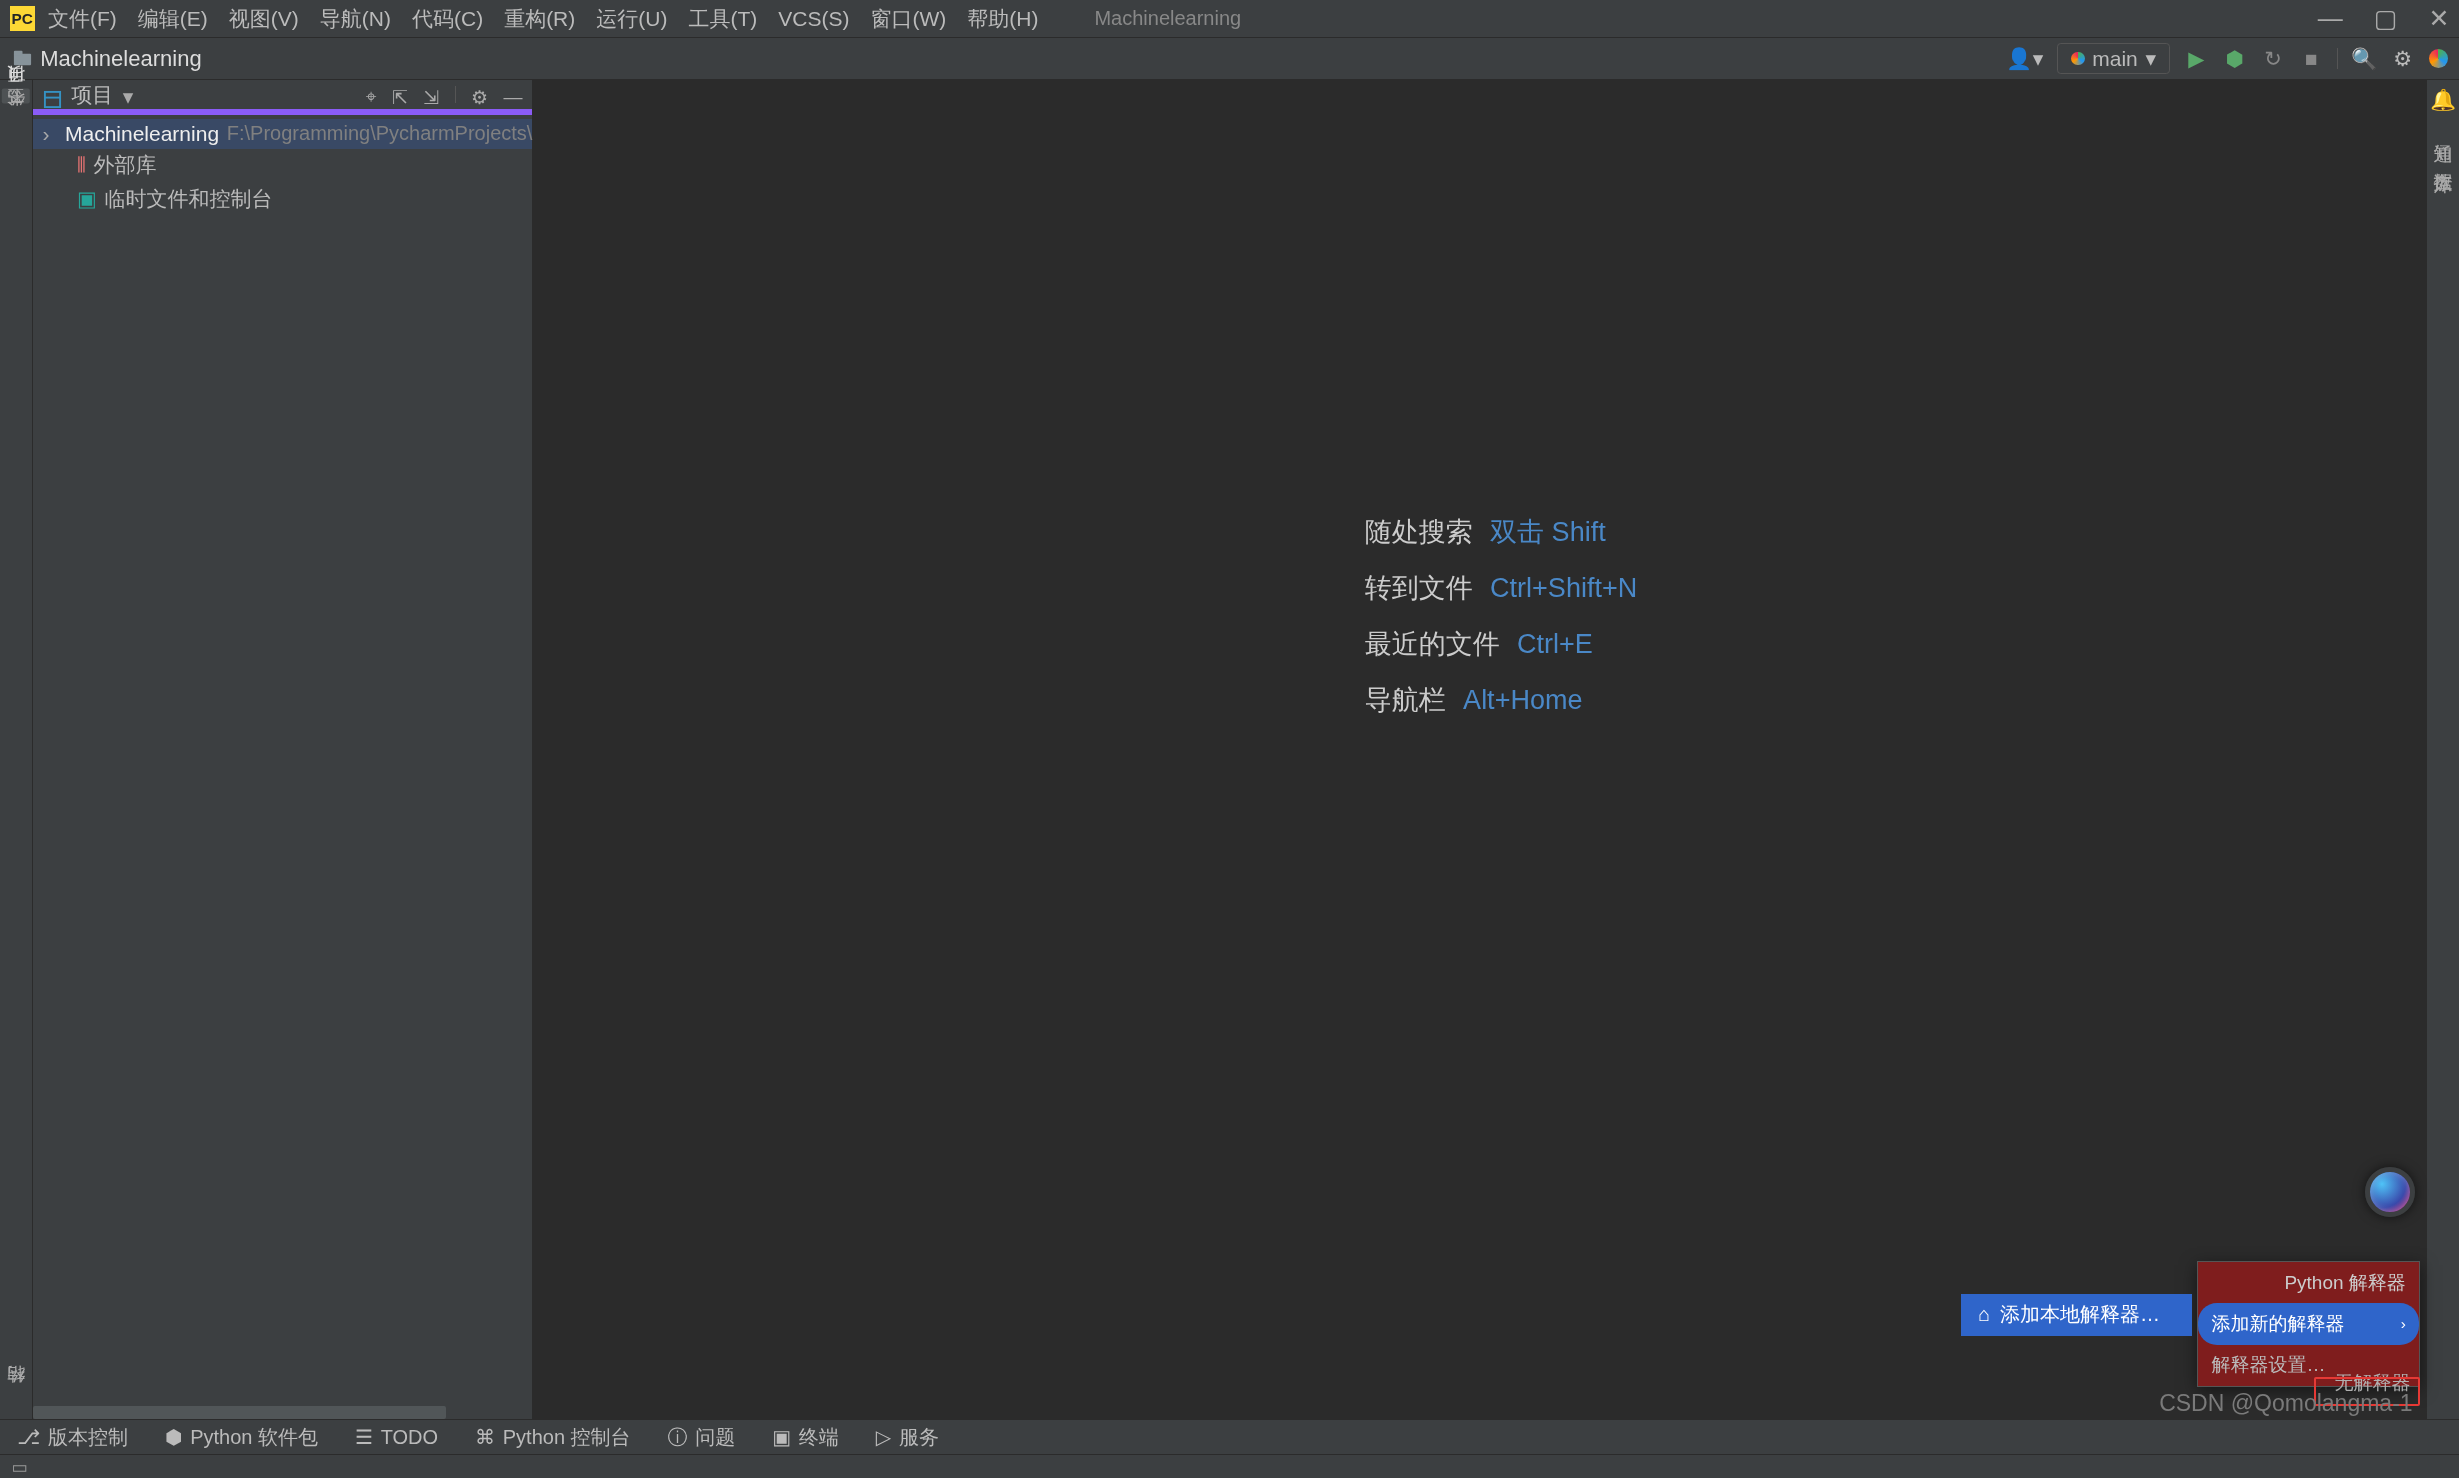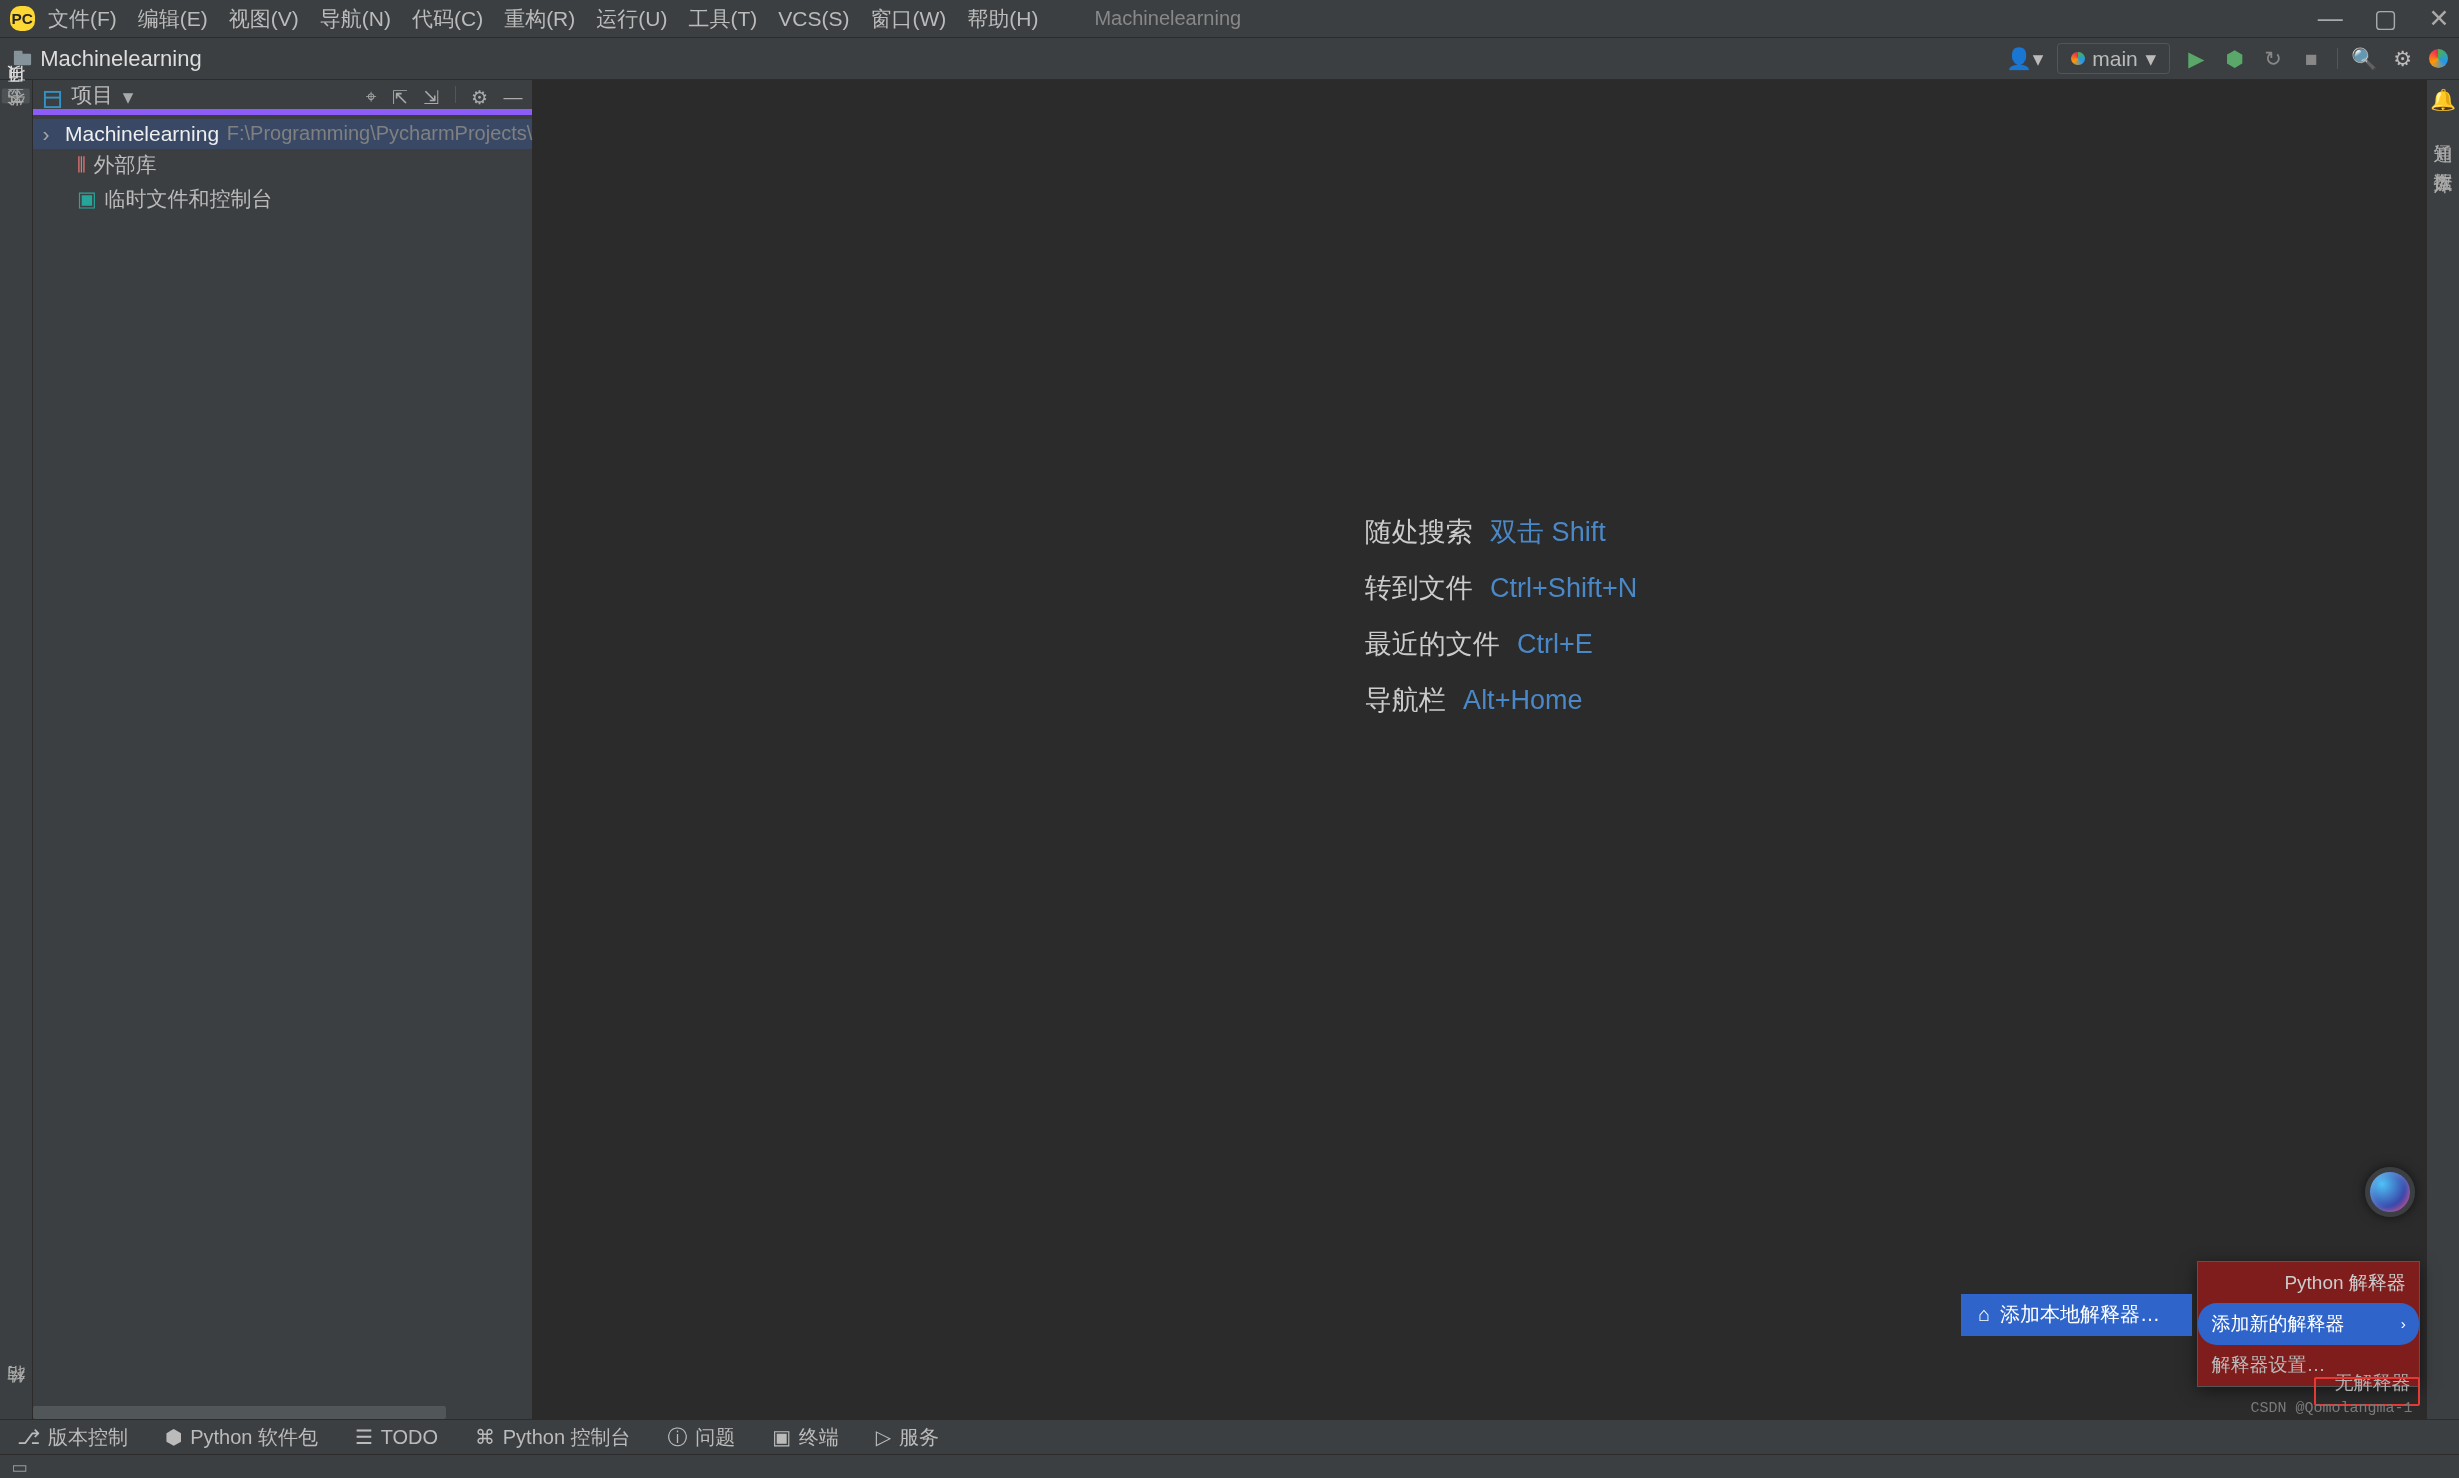--- a/index.html
+++ b/index.html
@@ -1,19 +1,19 @@
 <!DOCTYPE html>
 <html><head>
 <meta charset="utf-8">
 <style>
   * { box-sizing: border-box; margin: 0; padding: 0; font-family: "Segoe UI", "Microsoft YaHei", sans-serif; }
   body { background:#2b2b2b; color:#bbbbbb; width:2459px; height:1479px; overflow:hidden; transform-origin: top left; }
   
   .menubar { height:38px; background:#3c3f41; display:flex; align-items:center; padding:0 9.6px; border-bottom:1px solid #2b2b2b; font-size:21px; }
-  .app-icon { width:25px; height:25px; background:#fdd835; border-radius:10px; display:flex; align-items:center; justify-content:center; font-size:15.4px; font-weight:bold; color:#262626; margin-right:13.4px; position:relative; }
+  .app-icon { width:25px; height:25px; background:#fdd835; border-radius:0; display:flex; align-items:center; justify-content:center; font-size:15.4px; font-weight:bold; color:#262626; margin-right:13.4px; position:relative; }
   .menubar .menu-item { margin-right:21px; cursor:default; }
   .menubar .proj-title { margin-left:35px; color:#888; font-size:20px; }
   .menubar .spacer { flex:1; }
   .win-btns { display:flex; gap:31px; align-items:center; margin-left:auto; }
   .win-btns span { color:#aaaaaa; font-size:25px; }
   
   .crumb-bar { height:42px; background:#3c3f41; display:flex; align-items:center; padding:0 11.5px; border-bottom:1px solid #2b2b2b; font-size:22px; }
   .crumb-bar svg { margin-right:7.7px; }
   .crumb-bar .spacer { flex:1; }
   .crumb-right { display:flex; align-items:center; gap:13.4px; }
@@ -58,21 +58,21 @@
   .popup .item { padding:7.7px 13.4px; display:flex; align-items:center; justify-content:space-between;border-radius:19px; }
   .popup .item.hl { background:#2f65ca; color:#fff; }
   .popup .item .arrow { font-size:15.4px; }
   .popup2 { position:absolute; right:234px; bottom:83px; background:#2f65ca; color:#fff; padding:7.7px 17.3px; font-size:20px; width:231px; display:flex; align-items:center; gap:9.6px; }
   
   .red-box { position:absolute; right:5.8px; bottom:13.4px; width:106px; height:29px; border:2.9px solid #e53935; border-radius:1.9px; }
   
   .assist-orb { position:absolute; right:11.5px; bottom:202px; width:50px; height:50px; border-radius:50%; background:radial-gradient(circle at 30% 30%, #4fc3f7, #3949ab 60%, #e91e63); box-shadow:0 0 11.5px rgba(0,0,0,.6), inset 0 0 7.7px rgba(255,255,255,.3); border:5.8px solid #3c3f41; }
   .scrollbar-bottom { position:absolute; left:0; bottom:0; height:13.4px; background:#515658; width:413px; border-radius:1.9px; }
   .proj-body { position:relative; flex:1; }
-  .watermark { position:absolute; right:13.4px; bottom:1.9px; font-size:15px; color:#7a7a7a;font-family:Liberation Mono, monospace; }
+  .watermark { position:absolute; right:13.4px; bottom:1.9px; font-size:23px; color:#7a7a7a; }
   .no-interp { position:absolute; right:15.4px; bottom:23px; font-size:19px; color:#b0b0b0; }
 </style>
 </head>
 <body>
 
 <div class="menubar">
   <div class="app-icon">PC</div>
   <span class="menu-item">文件(F)</span>
   <span class="menu-item">编辑(E)</span>
   <span class="menu-item">视图(V)</span>

